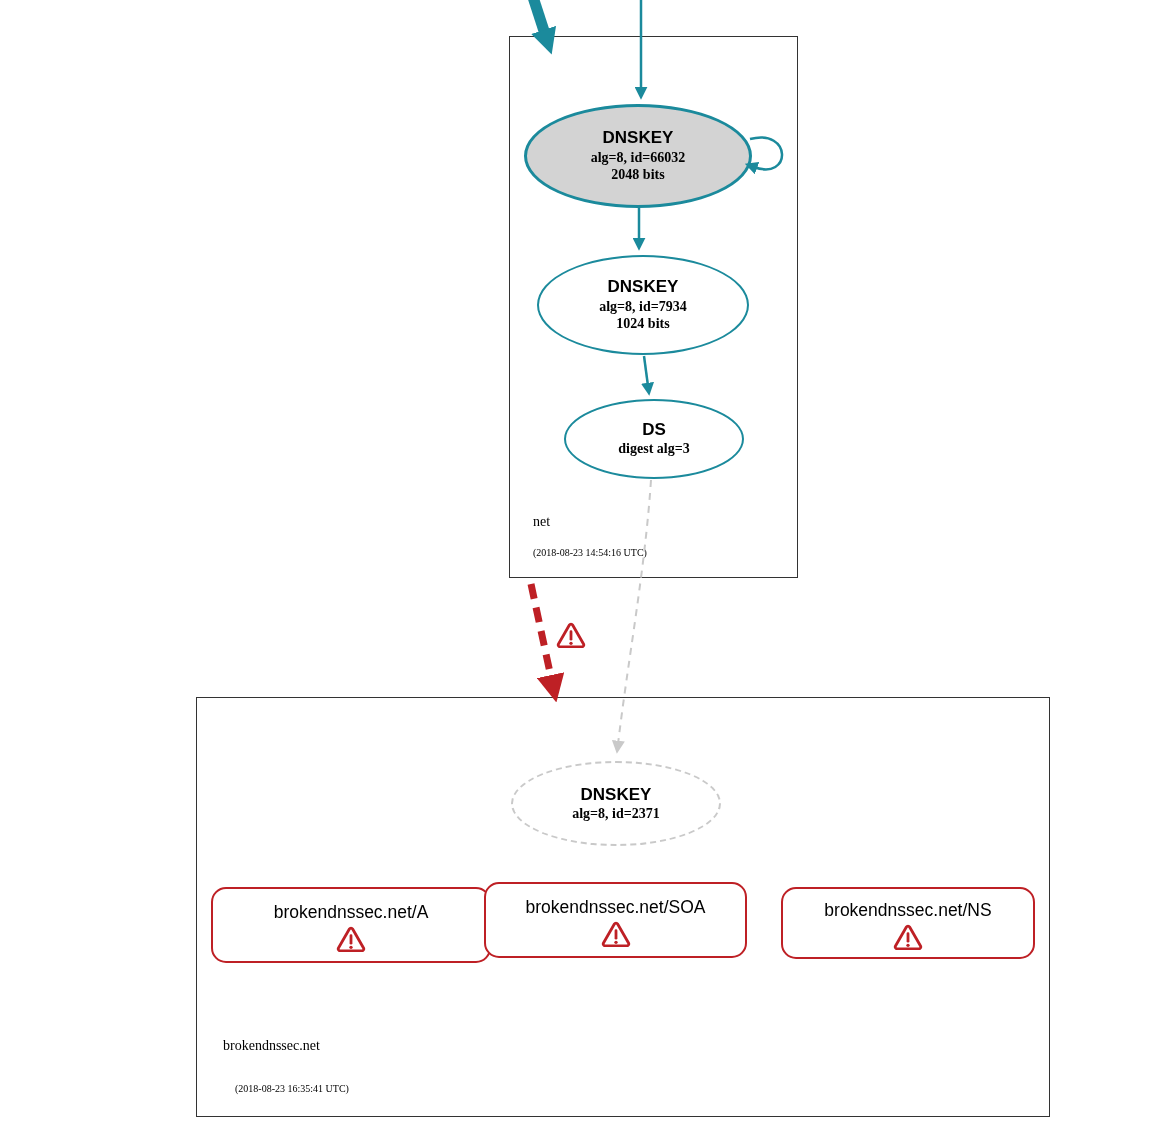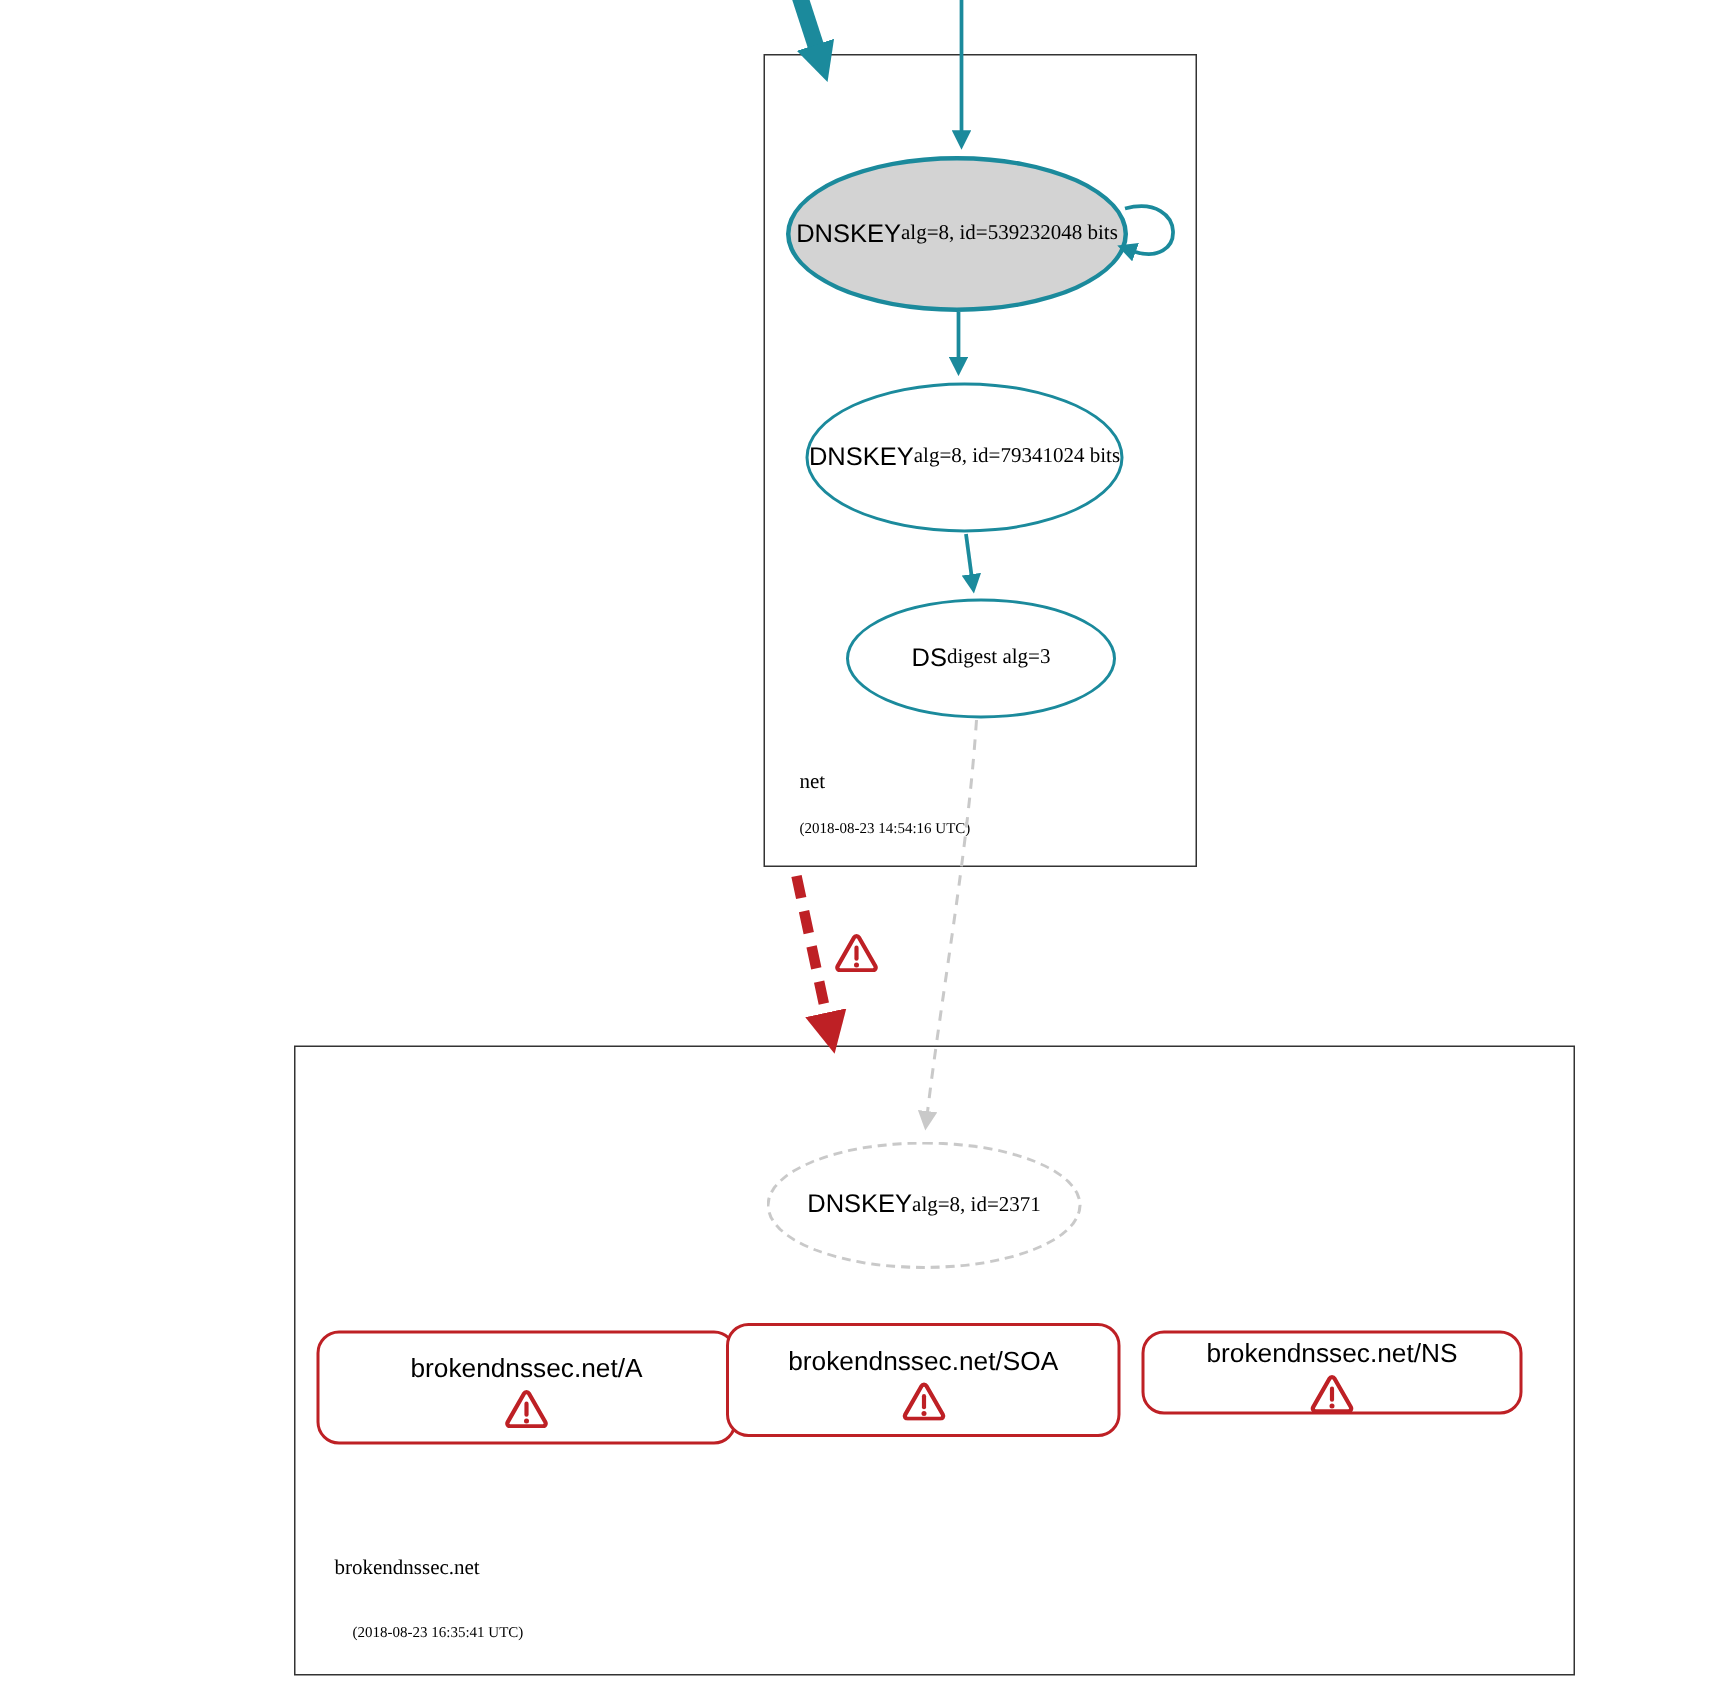--- a/index.html
+++ b/index.html
@@ -8,22 +8,22 @@
     --ksk_fill:#d3d3d3;
     --gray_edge:#c9c9c9;
     --zone_border:#333333;
     --ink:#000000;
   }
   *{box-sizing:border-box;}
   body{margin:0;background:#ffffff;}
   .canvas{position:relative;width:1154px;height:1134px;background:#fff;overflow:hidden;
           font-family:"Liberation Sans","DejaVu Sans",sans-serif;}
   .zone-box{position:absolute;border:1px solid var(--zone_border);background:transparent;}
-  .node{position:absolute;display:flex;flex-direction:row;align-items:center;justify-content:center;
-        text-align:center;background:#fff;}
+  .node{position:absolute;display:flex;flex-direction:column;align-items:center;justify-content:center;
+        text-align:center;background:#fff;font-weight:bold;}
   .ellipse{border-radius:50%;border:2.5px solid var(--teal);}
   .ellipse.ksk{background:var(--ksk_fill);border-width:3px;}
   .ellipse.unsigned{border:2px dashed var(--gray_edge);}
   .node-title{font-size:17px;color:var(--ink);line-height:1.2;}
   .node-detail{font-family:"Liberation Serif","DejaVu Serif",serif;font-size:14px;color:var(--ink);line-height:1.25;}
   .rrset{position:absolute;border:2.5px solid var(--red);border-radius:15px;background:#fff;
          display:flex;flex-direction:column;align-items:center;justify-content:center;gap:3px;padding-top:4px;}
   .rrset-label{font-size:17.5px;color:var(--ink);}
   .zone-name{position:absolute;font-family:"Liberation Serif","DejaVu Serif",serif;font-size:14px;color:var(--ink);}
   .zone-ts{position:absolute;font-family:"Liberation Serif","DejaVu Serif",serif;font-size:10px;color:var(--ink);}
@@ -42,21 +42,21 @@
 </style>
 </head>
 <body>
 
 <div class="canvas">
 
   <div class="zone-box" style="left:509px;top:36px;width:289px;height:542px">
 
     <div class="node ellipse ksk" style="left:14px;top:67px;width:228px;height:104px">
       <div class="node-title">DNSKEY</div>
-      <div class="node-detail">alg=8, id=53923</div>
+      <div class="node-detail">alg=8, id=66032</div>
       <div class="node-detail">2048 bits</div>
     </div>
 
     <div class="node ellipse" style="left:27px;top:218px;width:212px;height:100px">
       <div class="node-title">DNSKEY</div>
       <div class="node-detail">alg=8, id=7934</div>
       <div class="node-detail">1024 bits</div>
     </div>
 
     <div class="node ellipse" style="left:54px;top:362px;width:180px;height:80px">
@@ -90,21 +90,21 @@
       <div class="rrset-label">brokendnssec.net/SOA</div>
       <span class="warn">
         <svg width="30" height="26" viewBox="0 0 64 56">
           <path class="tri" d="M28.5 6.5 a4 4 0 0 1 7 0 L59 47.5 a4 4 0 0 1 -3.5 6 H8.5 a4 4 0 0 1 -3.5 -6 Z"></path>
           <path class="bang" d="M32 21 L32 37"></path>
           <circle class="dot" cx="32" cy="46" r="3.6"></circle>
         </svg>
       </span>
     </div>
 
-    <div class="rrset" style="left:564px;top:189px;width:254px;height:56px">
+    <div class="rrset" style="left:584px;top:189px;width:254px;height:72px">
       <div class="rrset-label">brokendnssec.net/NS</div>
       <span class="warn">
         <svg width="30" height="26" viewBox="0 0 64 56">
           <path class="tri" d="M28.5 6.5 a4 4 0 0 1 7 0 L59 47.5 a4 4 0 0 1 -3.5 6 H8.5 a4 4 0 0 1 -3.5 -6 Z"></path>
           <path class="bang" d="M32 21 L32 37"></path>
           <circle class="dot" cx="32" cy="46" r="3.6"></circle>
         </svg>
       </span>
     </div>
 

